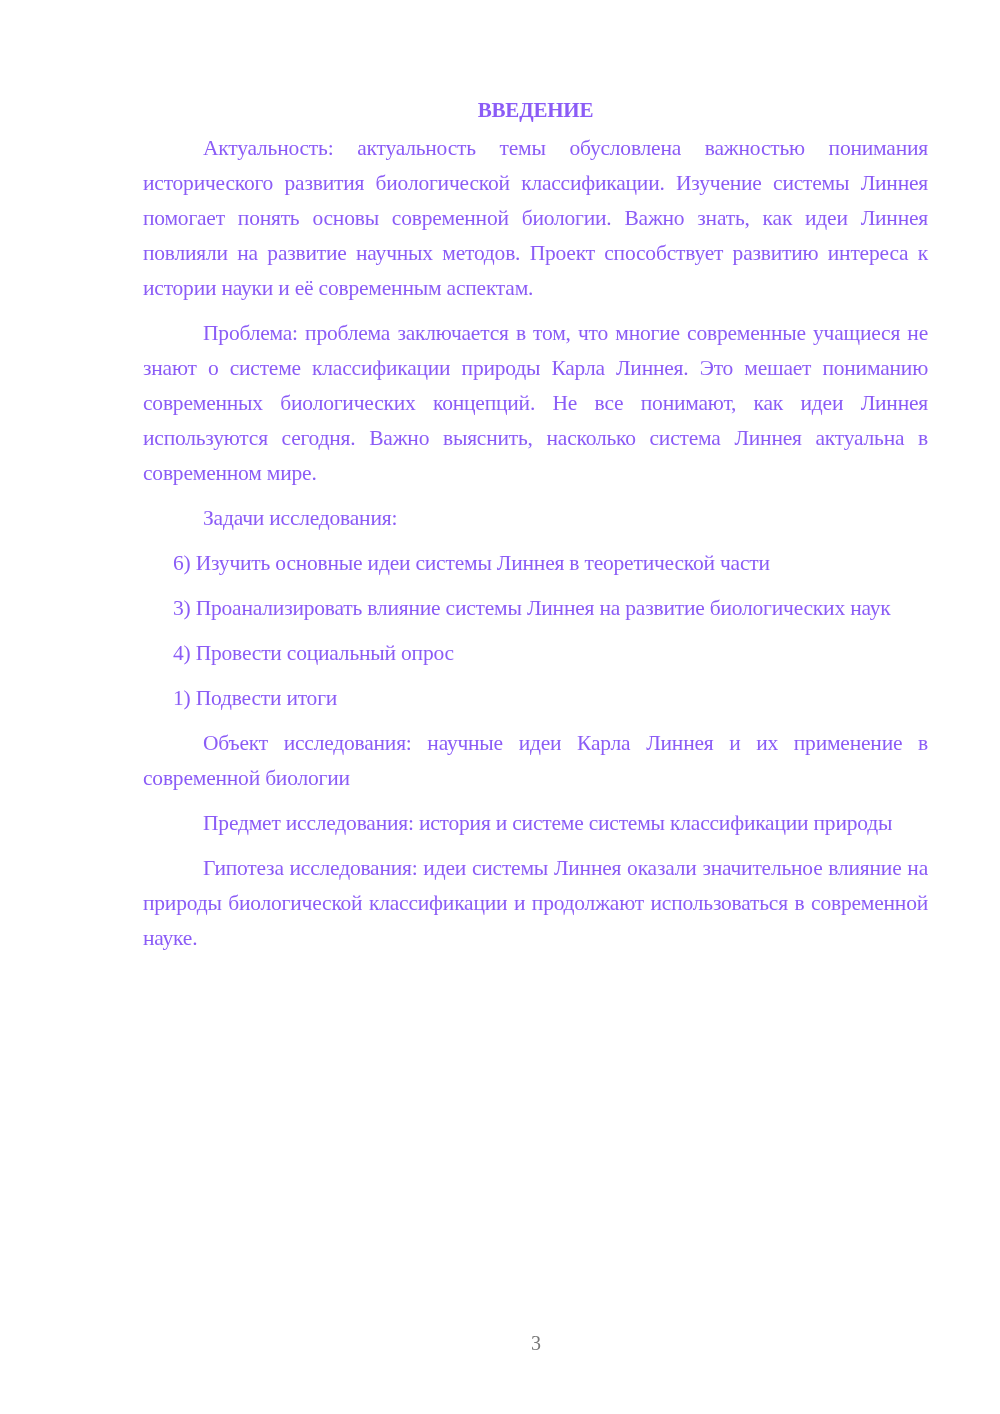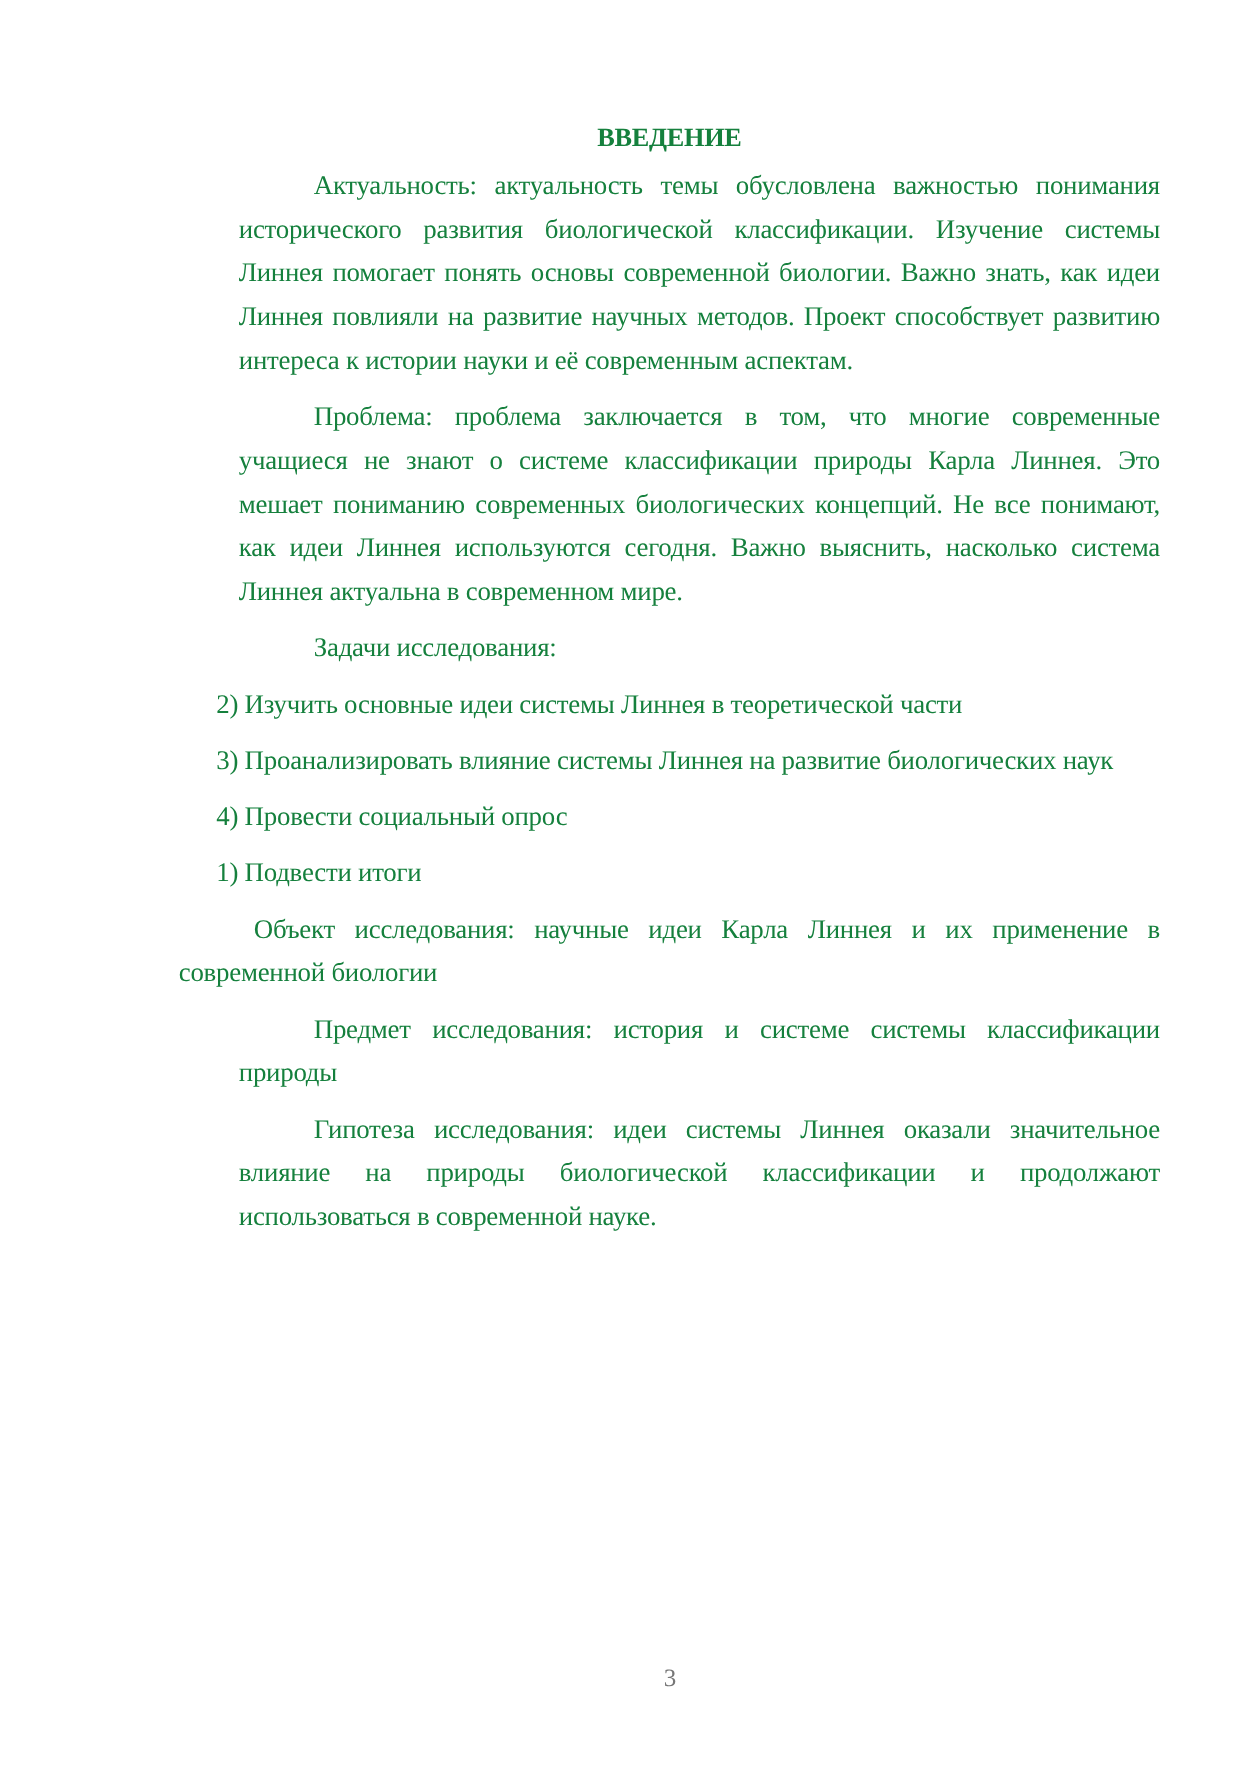--- a/index.html
+++ b/index.html
@@ -1,53 +1,53 @@
 <!DOCTYPE html>
 <html><head>
   <meta charset="utf-8">
   <style>
     html, body { margin: 0; padding: 0; background: #ffffff; }
     body { width: 1000px; height: 1414px; position: relative; overflow: hidden; }
     .page {
       position: absolute; left: 143px; top: 93px; width: 785px;
       font-family: "Liberation Serif", serif;
-      color: #15803d;
+      color: #8b5cf6;
       font-size: 21.5px;
       line-height: 35px;
       letter-spacing: -0.2px;
     }
     .title {
       text-align: center; font-weight: bold; margin: 0 0 0 0;
       font-size: 21px; line-height: 35px; padding-left: 0;
     }
     .para {
       margin: 0; text-align: justify; text-indent: 60px;
     }
-    .para + .para, .title + .para { margin-top: 10px; margin-left: 48px; }
+    .para + .para, .title + .para { margin-top: 10px; }
     .title + .para { margin-top: 3px; }
     .list-item {
       margin: 10px 0 0 0; text-align: justify; text-indent: 30px;
     }
     .page-number {
       position: absolute; left: 0; width: 1072px; top: 1332px; text-align: center;
       font-family: "Liberation Serif", serif; font-size: 20px; color: #777777;
     }
   </style>
 </head>
 <body>
 
 <div class="page">
   <div class="title">ВВЕДЕНИЕ</div>
 
   <p class="para">Актуальность: актуальность темы обусловлена важностью понимания исторического развития биологической классификации. Изучение системы Линнея помогает понять основы современной биологии. Важно знать, как идеи Линнея повлияли на развитие научных методов. Проект способствует развитию интереса к истории науки и её современным аспектам.</p>
   <p class="para">Проблема: проблема заключается в том, что многие современные учащиеся не знают о системе классификации природы Карла Линнея. Это мешает пониманию современных биологических концепций. Не все понимают, как идеи Линнея используются сегодня. Важно выяснить, насколько система Линнея актуальна в современном мире.</p>
   <p class="para">Задачи исследования:</p>
 
   <div>
-    <p class="list-item">2) Изучить основные идеи системы Линнея в теоретической части</p>
+    <p class="list-item">6) Изучить основные идеи системы Линнея в теоретической части</p>
     <p class="list-item">3) Проанализировать влияние системы Линнея на развитие биологических наук</p>
     <p class="list-item">4) Провести социальный опрос</p>
     <p class="list-item">1) Подвести итоги</p>
   </div>
 
   <p class="para" style="margin-top:10px">Объект исследования: научные идеи Карла Линнея и их применение в современной биологии</p>
   <p class="para">Предмет исследования: история и системе системы классификации природы</p>
   <p class="para">Гипотеза исследования: идеи системы Линнея оказали значительное влияние на природы биологической классификации и продолжают использоваться в современной науке.</p>
 </div>
 

